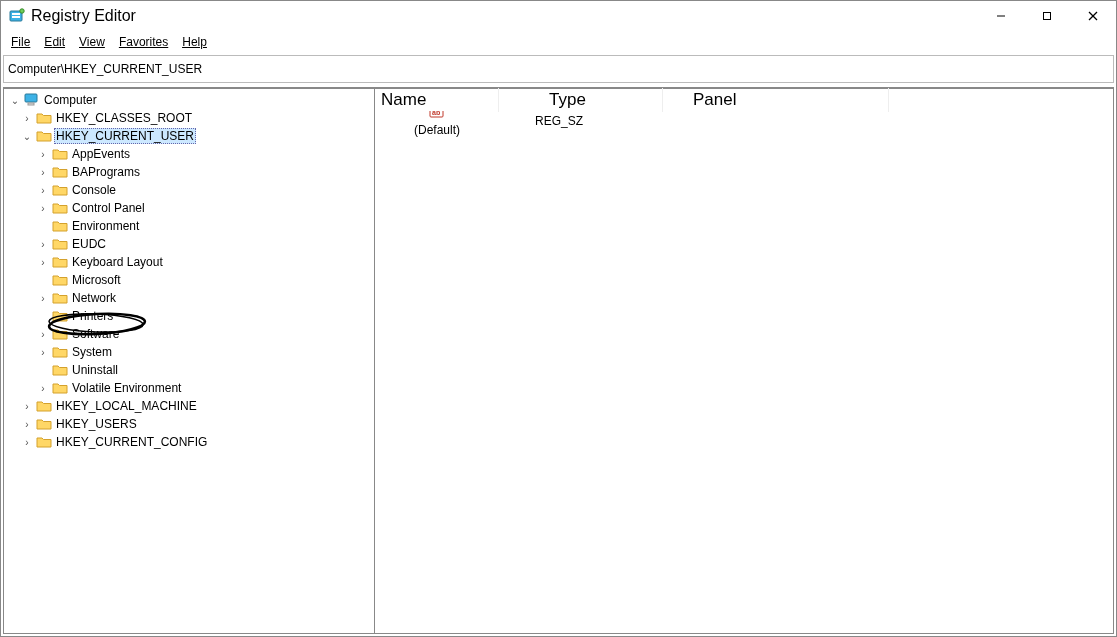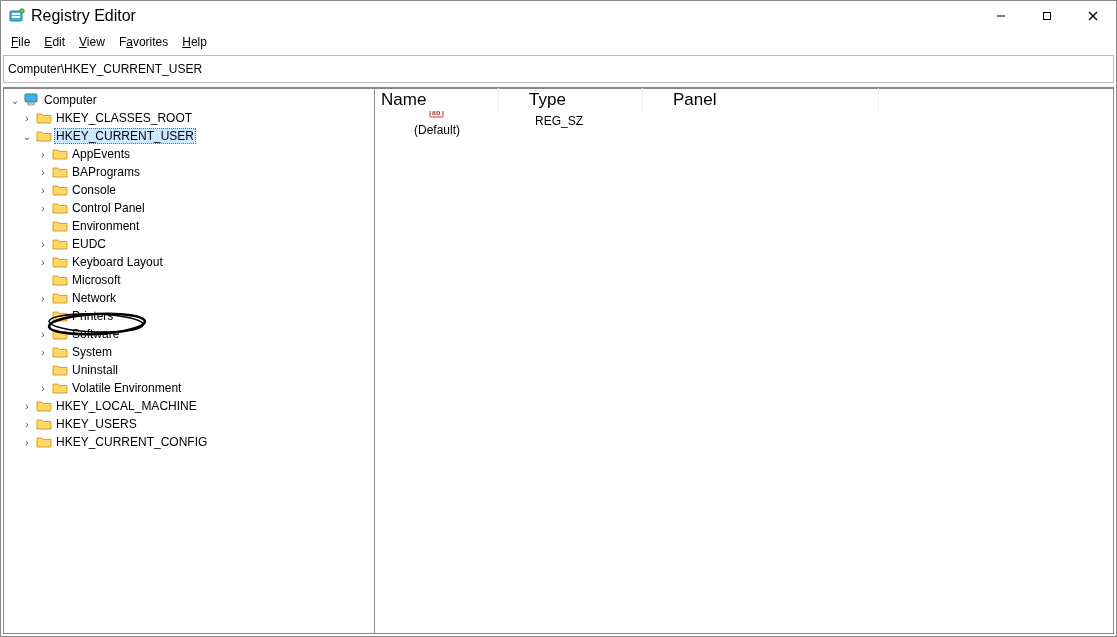--- a/index.html
+++ b/index.html
@@ -38,20 +38,21 @@
   display: inline-flex; align-items: center; justify-content: center;
 }
 .menubar {
   display: flex;
   gap: 2px;
   padding: 2px 4px;
   font-size: 12px;
 }
 .menubar .item {
   padding: 2px 6px;
+  text-decoration: underline;
 }
 .menubar .item .ul { text-decoration: underline; }
 .addressbar {
   border: 1px solid #bbb;
   margin: 2px 2px 2px 2px;
   padding: 2px 4px;
   font-size: 12px;
   height: 28px;
   display: flex;
   align-items: center;
@@ -82,21 +83,21 @@
   font-size: 17px;
   height: 22px;
   align-items: center;
   gap: 24px;
 }
 .listheader .col {
   padding: 2px 6px;
   border-right: 1px solid #eee;
 }
 .listheader .col.name { width: 124px; }
-.listheader .col.type { width: 120px; }
+.listheader .col.type { width: 120px; margin-left: 20px; }
 .listheader .col.data { flex: 1; border-right: 1px solid #eee; max-width: 390px; }
 .listrows { flex: 1; overflow: auto; }
 .listrow {
   display: flex;
   align-items: center;
   height: 19px;
   font-size: 12px;
 }
 .listrow .cell { padding: 0 6px; display: flex; align-items: center; gap: 4px; flex-direction: column; }
 .listrow .name { width: 124px; }

